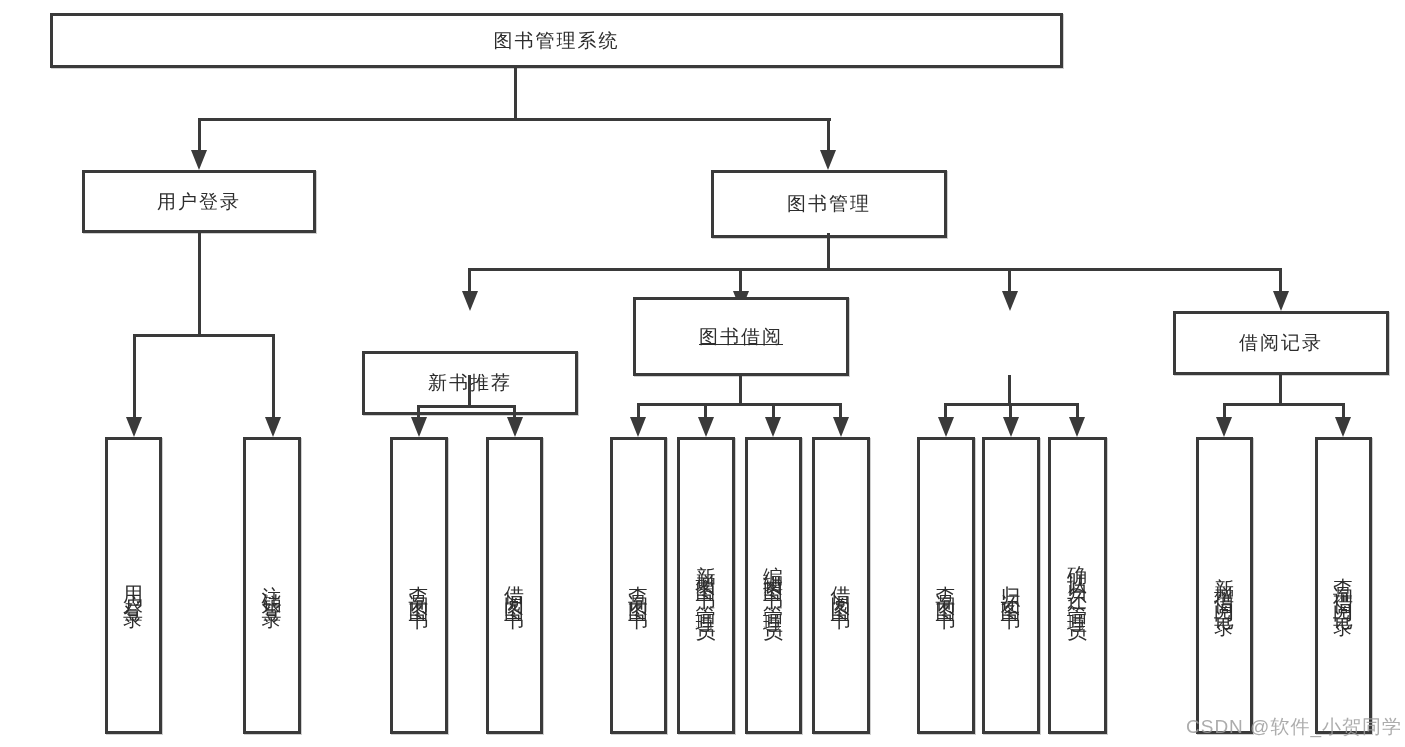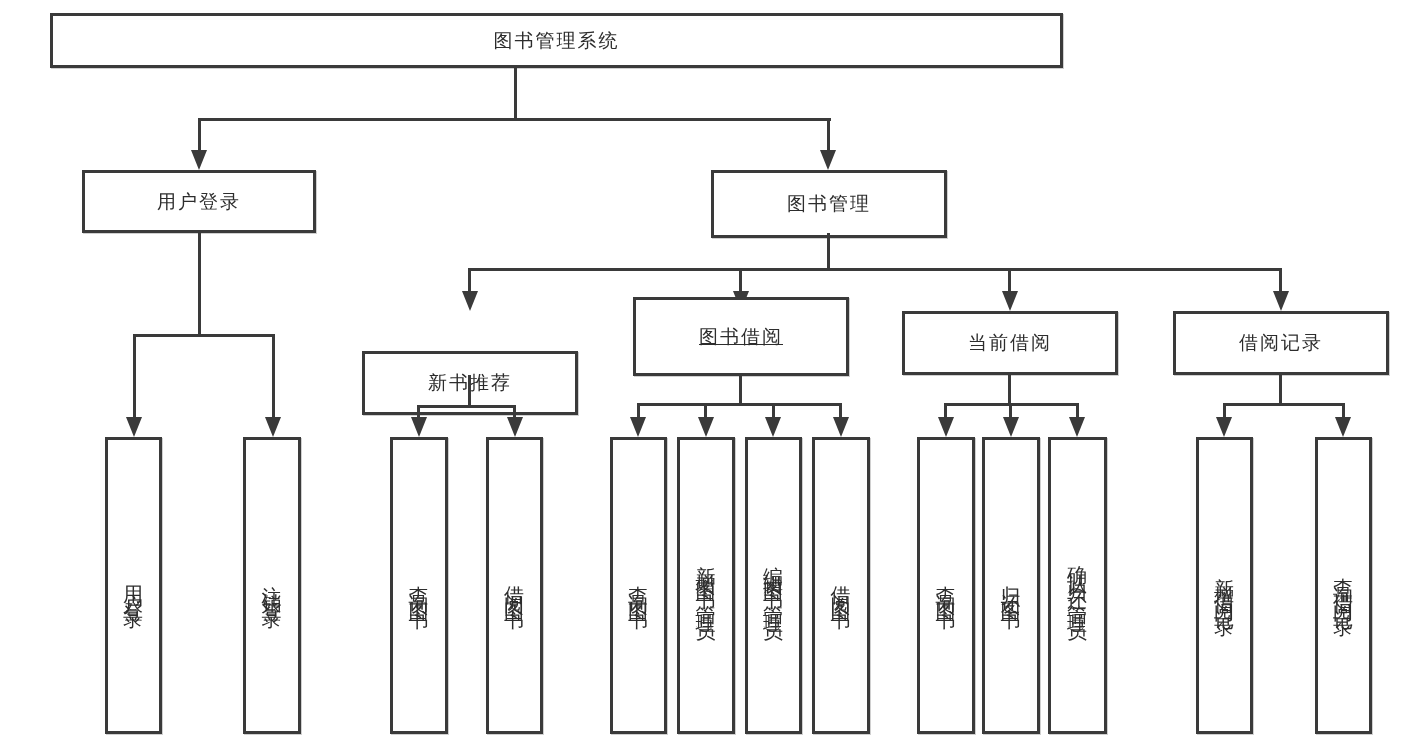--- a/index.html
+++ b/index.html
@@ -81,21 +81,20 @@
   <div class="vline" style="left:739px; top:268px; height:24px;"></div>
   <div class="vline" style="left:1008px; top:268px; height:24px;"></div>
   <div class="vline" style="left:1279px; top:268px; height:24px;"></div>
   <div class="arrow" style="left:462px; top:291px;"></div>
   <div class="arrow" style="left:733px; top:291px;"></div>
   <div class="arrow" style="left:1002px; top:291px;"></div>
   <div class="arrow" style="left:1273px; top:291px;"></div>
 
   <div class="box" style="left:362px; top:311px; width:216px; height:64px;margin-top:40px;">新书推荐</div>
   <div class="box" style="left:633px; top:297px; width:216px; height:79px;text-decoration:underline;">图书借阅</div>
-  <div class="box" style="left:902px; top:311px; width:216px; height:64px;">当前借阅</div>
   <div class="box" style="left:1173px; top:311px; width:216px; height:64px;">借阅记录</div>
 
   <div class="vline" style="left:468px; top:375px; height:33px;"></div>
   <div class="hline" style="left:417px; top:405px; width:99px;"></div>
   <div class="vline" style="left:417px; top:405px; height:14px;"></div>
   <div class="vline" style="left:513px; top:405px; height:14px;"></div>
   <div class="arrow" style="left:411px; top:417px;"></div>
   <div class="arrow" style="left:507px; top:417px;"></div>
 
   <div class="vline" style="left:739px; top:375px; height:31px;"></div>
@@ -162,14 +161,15 @@
       <span>确认归还（管理员）</span>
     </div>
 
   <div class="box vbox" style="left:1196px; top:437px; width:57px; height:297px;">
       <span>新增借阅记录</span>
     </div>
   <div class="box vbox" style="left:1315px; top:437px; width:57px; height:297px;">
       <span>查询借阅记录</span>
     </div>
 
+  <div class="watermark">CSDN @软件_小贺同学</div>
 
 </div>
 
 </body></html>

